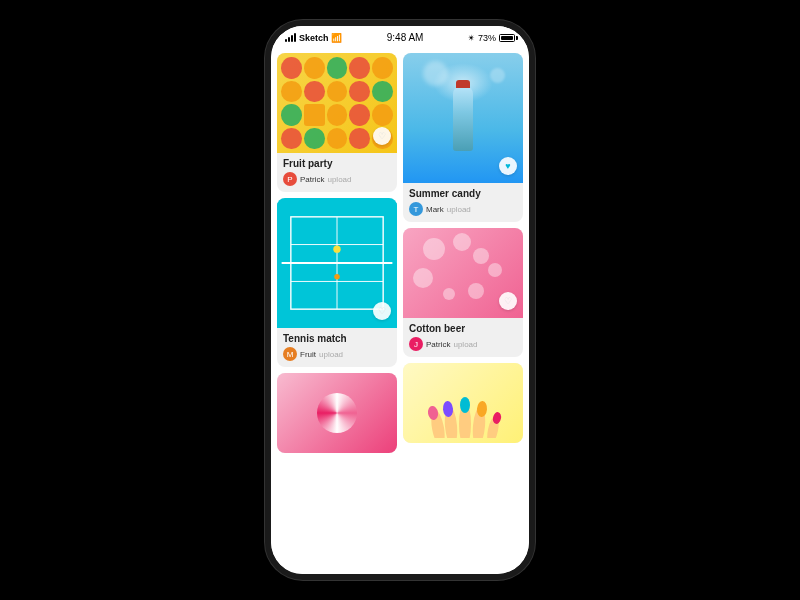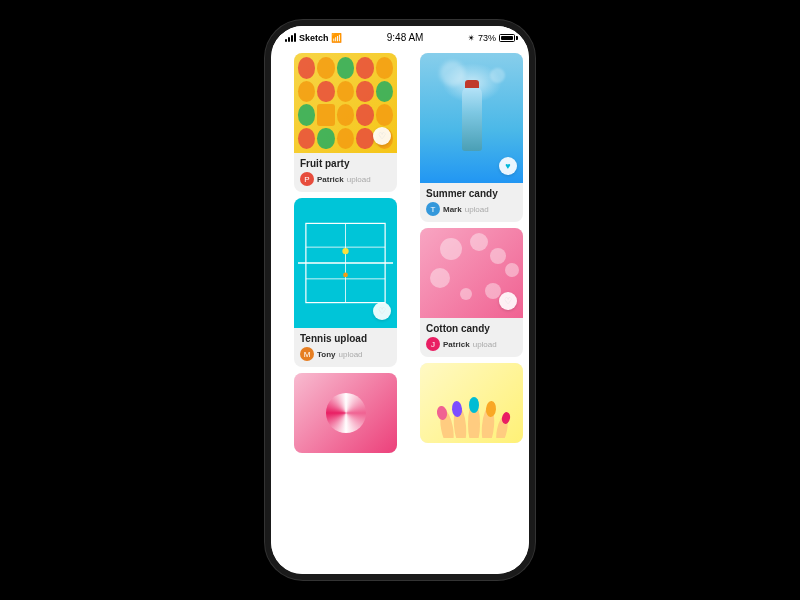--- a/index.html
+++ b/index.html
@@ -125,21 +125,20 @@
       gap: 6px;
     }
 
     
     .card {
       background: #f0f0f0;
       border-radius: 8px;
       overflow: hidden;
       position: relative;
       flex-shrink: 0;
-      margin-left: 17px;
     }
 
     .card-info {
       padding: 5px 6px 6px;
     }
 
     .card-title {
       font-size: 10px;
       font-weight: 600;
       color: #222;
@@ -159,21 +158,21 @@
       flex-shrink: 0;
       overflow: hidden;
       display: flex;
       align-items: center;
       justify-content: center;
       font-size: 8px;
     }
 
     .card-username {
       font-size: 8px;
-      font-weight: 700;
+      font-weight: 400;
       color: #333;
       text-align: center;
     }
 
     .card-action {
       font-size: 8px;
       color: #aaa;
     }
 
     
@@ -395,26 +394,26 @@
 
                 <line x1="5" y1="65" x2="125" y2="65" stroke="#fff" stroke-width="2"></line>
 
                 <circle cx="65" cy="50" r="4" fill="#f9e03c"></circle>
 
                 <circle cx="65" cy="80" r="3" fill="#f39c12"></circle>
               </svg>
               <div class="heart-btn">♡</div>
             </div>
             <div class="card-info">
-              <div class="card-title">Tennis upload</div>
+              <div class="card-title">Tennis match</div>
               <div class="card-user">
                 <div class="avatar" style="background:#e67e22;color:#fff">
                   <span>M</span>
                 </div>
-                <span class="card-username">Tony</span>
+                <span class="card-username">Fruit</span>
                 <span class="card-action">upload</span>
               </div>
             </div>
           </div>
 
           <div class="card partial-card">
             <div class="img-lollipop">
               <div class="lollipop-swirl"></div>
             </div>
           </div>
@@ -452,21 +451,21 @@
               <div class="candy-ball" style="width:22px;height:22px;top:10px;left:20px"></div>
               <div class="candy-ball" style="width:18px;height:18px;top:5px;left:50px"></div>
               <div class="candy-ball" style="width:16px;height:16px;top:20px;left:70px"></div>
               <div class="candy-ball" style="width:20px;height:20px;top:40px;left:10px"></div>
               <div class="candy-ball" style="width:14px;height:14px;top:35px;left:85px"></div>
               <div class="candy-ball" style="width:12px;height:12px;top:60px;left:40px"></div>
               <div class="candy-ball" style="width:16px;height:16px;top:55px;left:65px"></div>
               <div class="heart-btn">♡</div>
             </div>
             <div class="card-info">
-              <div class="card-title">Cotton candy</div>
+              <div class="card-title">Cotton beer</div>
               <div class="card-user">
                 <div class="avatar" style="background:#e91e63;color:#fff">
                   <span>J</span>
                 </div>
                 <span class="card-username">Patrick</span>
                 <span class="card-action">upload</span>
               </div>
             </div>
           </div>
 

